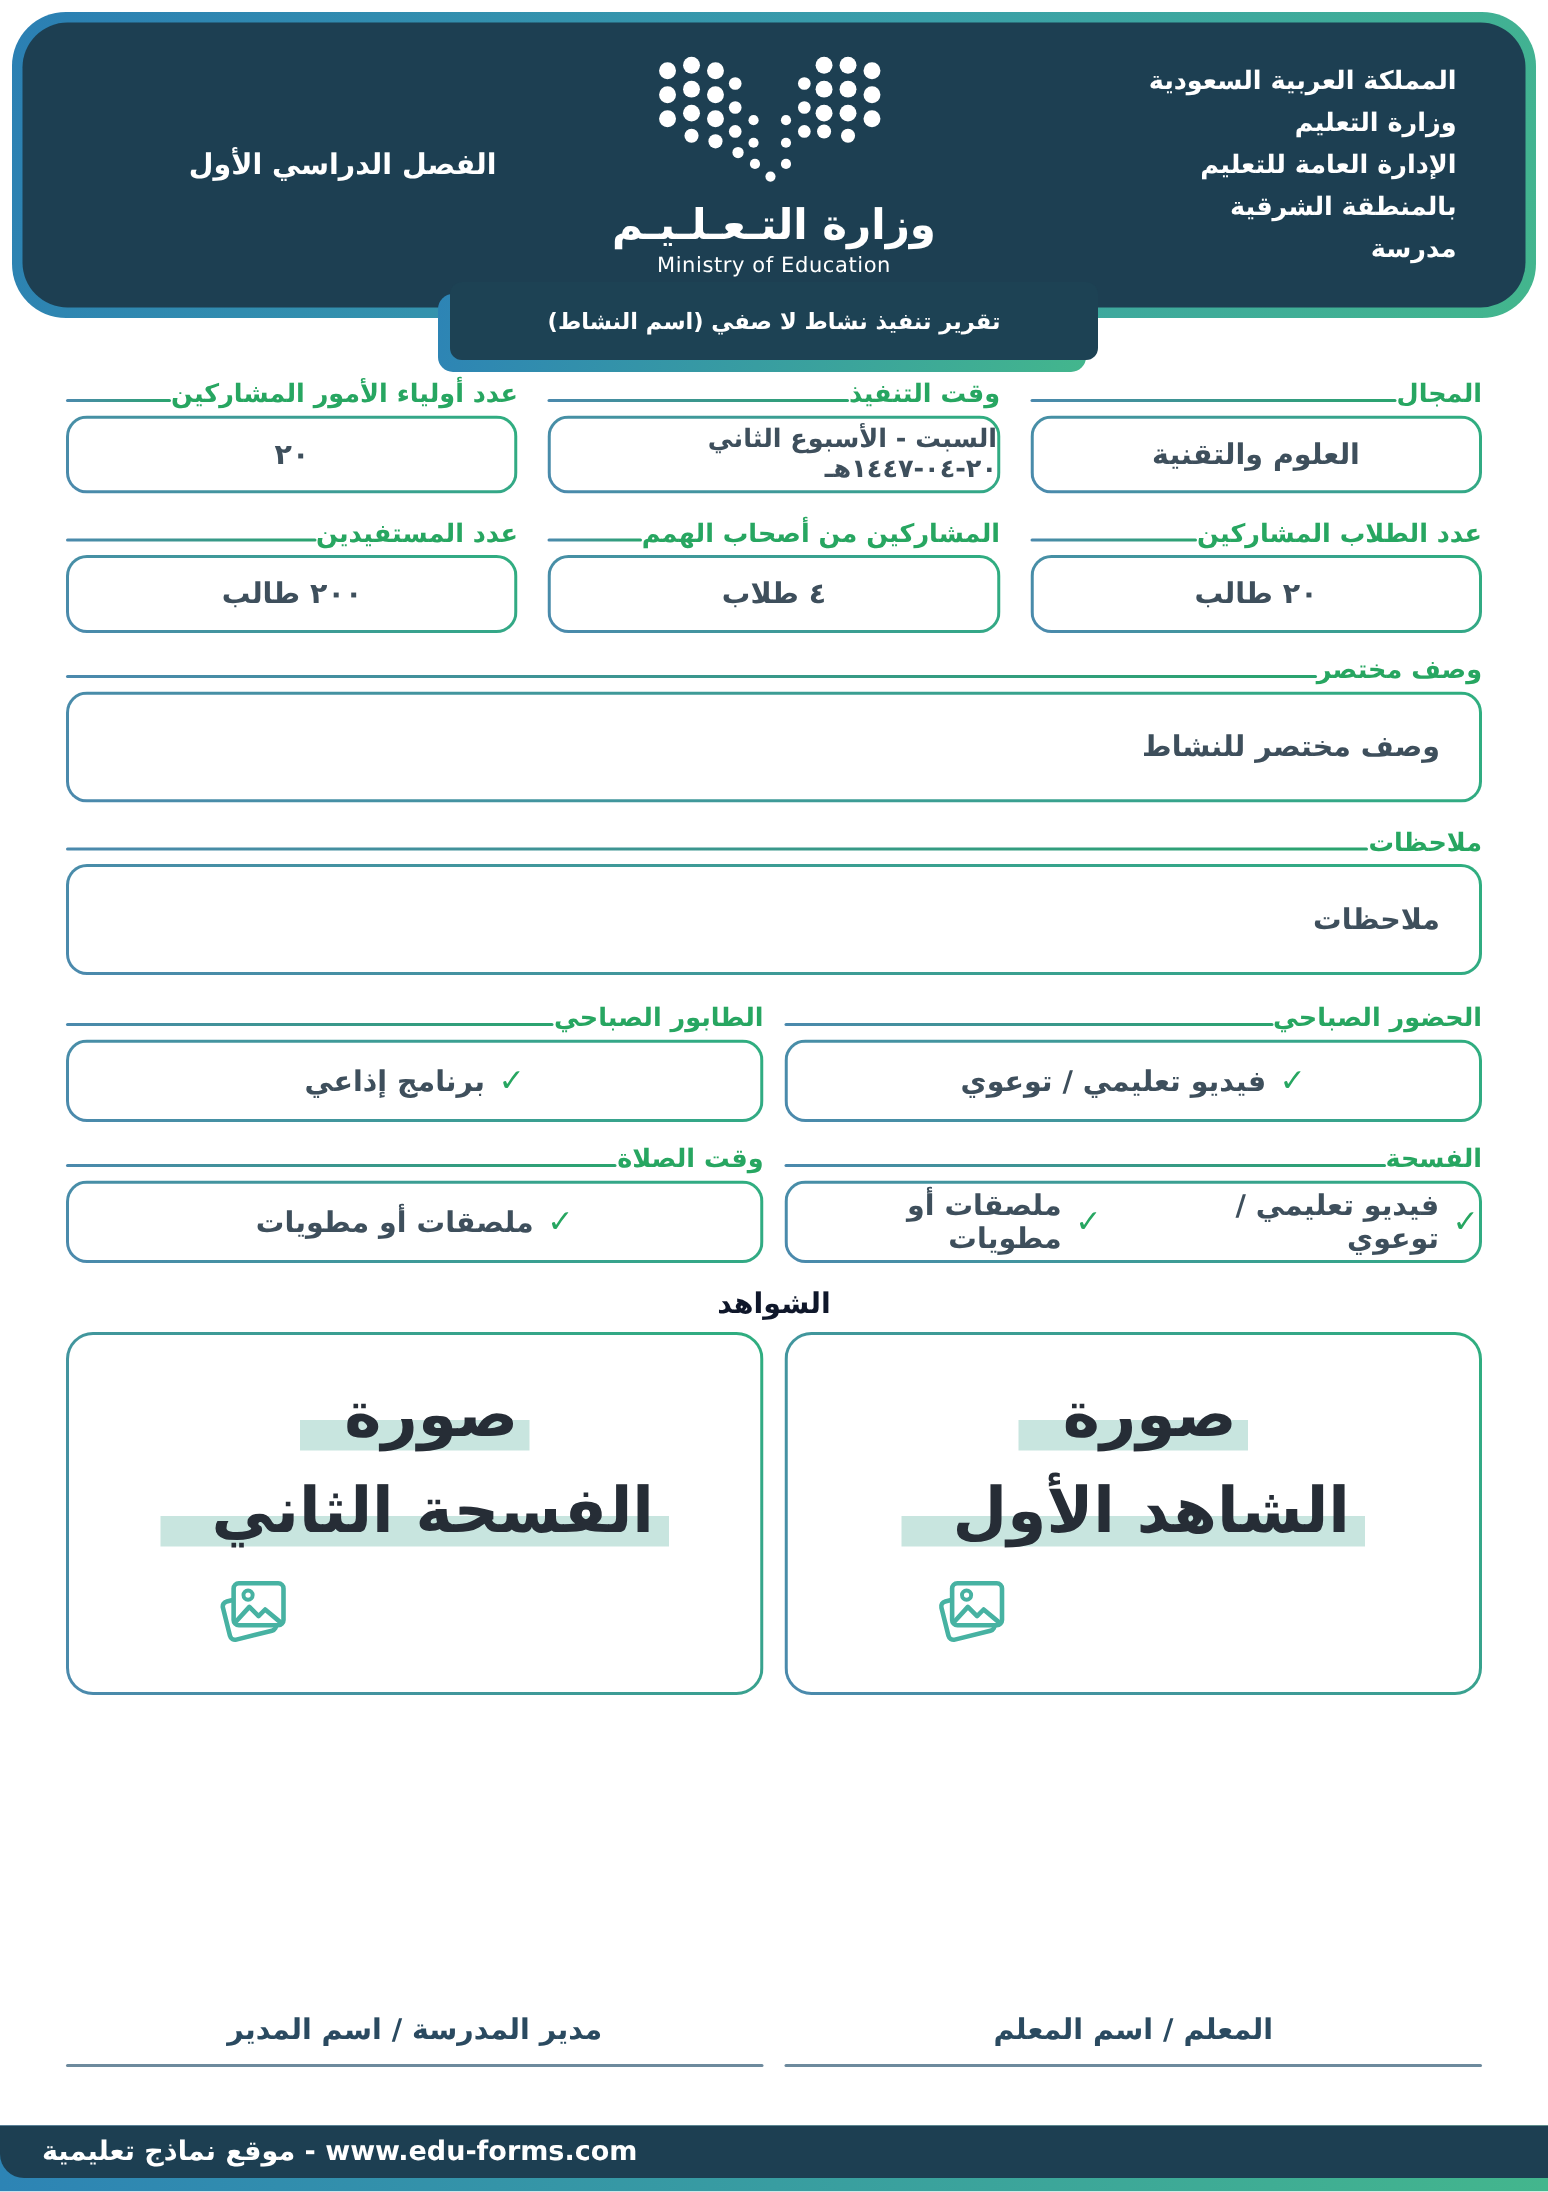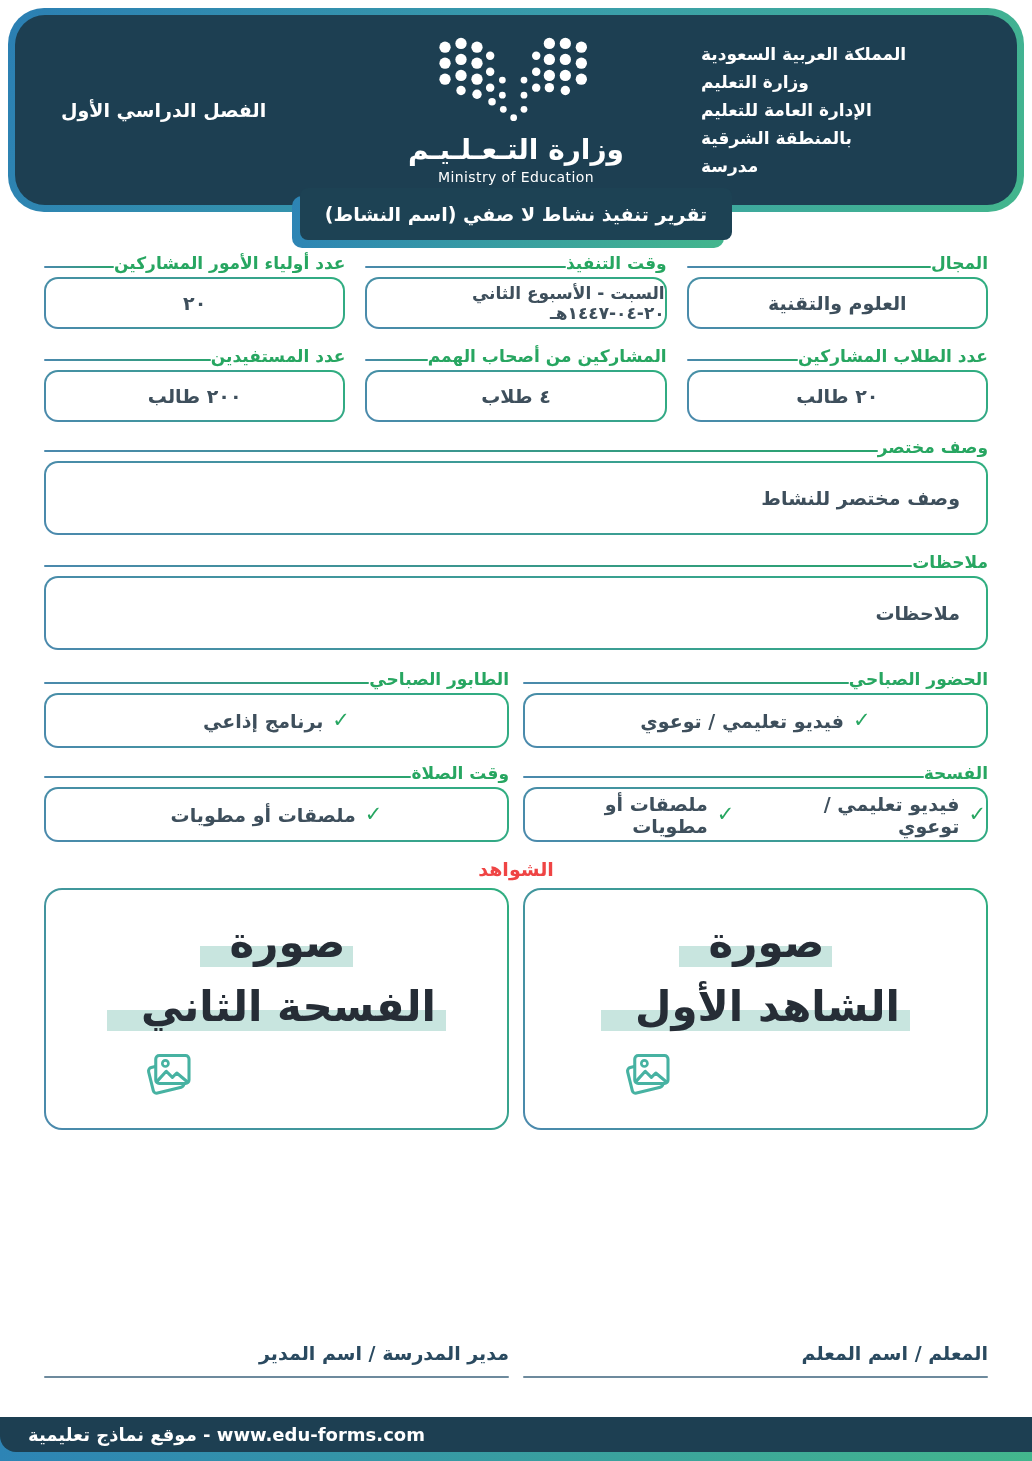--- a/index.html
+++ b/index.html
@@ -6,36 +6,36 @@
   body { background:#ffffff; font-family:"DejaVu Sans", sans-serif; }
   .page { position:relative; width:1032px; height:1461px; background:#ffffff; overflow:hidden;
           direction:rtl; margin:0 auto; }
 
   
   .header-frame { position:absolute; top:8px; right:8px; left:8px; height:204px;
     border-radius:36px; padding:7px;
     background:linear-gradient(115deg,#2b7fb3 0%,#3a9fa9 55%,#43b68d 100%); }
   .header-inner { width:100%; height:100%; background:#1d3f52; border-radius:30px;
     display:flex; align-items:center; justify-content:space-between; padding:14px 46px; }
-  .header-col { color:#ffffff; text-align:left; font-weight:700; }
+  .header-col { color:#ffffff; text-align:right; font-weight:700; }
   .header-right { width:270px; font-size:17px; line-height:1.65; }
   .header-left  { width:270px; font-size:19px; line-height:1.9; }
   .logo-block { text-align:center; color:#ffffff; }
   .logo-block svg { display:block; margin:0 auto 4px; }
   .logo-ar { font-size:28px; font-weight:700; letter-spacing:1px; }
   .logo-en { font-size:14px; font-weight:400; letter-spacing:.4px; margin-top:3px; }
 
   
   .title-banner { position:absolute; top:188px; right:50%; transform:translateX(50%);
     width:432px; height:52px; z-index:3; }
   .title-banner .banner-shadow { position:absolute; inset:0; transform:translate(-8px,8px);
     background:linear-gradient(100deg,#2d84b5,#43b68d); border-radius:10px; }
   .title-banner .banner-face { position:absolute; inset:0; background:#1d4254; border-radius:8px;
     color:#ffffff; display:flex; align-items:center; justify-content:center;
-    font-size:19px; font-weight:700; }
+    font-size:15px; font-weight:700; }
 
   
   .content { position:absolute; top:252px; right:44px; left:44px; }
   .row3 { display:grid; grid-template-columns:1fr 1fr 1fr; gap:20px; }
   .row2 { display:grid; grid-template-columns:1fr 1fr; gap:14px; }
   .mb16 { margin-bottom:16px; } .mb14 { margin-bottom:14px; } .mb18 { margin-bottom:18px; }
 
   .field-head { display:flex; align-items:center; height:22px; }
   .field-label { color:#27a661; font-weight:700; font-size:17px; white-space:nowrap; }
   .field-line { flex:1; height:2px; border-radius:2px; margin-top:8px;
@@ -44,36 +44,36 @@
     background:linear-gradient(#fff,#fff) padding-box, linear-gradient(45deg,#4b89ad,#2fae7f) border-box;
     display:flex; align-items:center; justify-content:center; gap:24px;
     font-size:19px; font-weight:700; color:#3e4f5c; }
   .field-box.small-text { font-size:17px; }
   .field-box.tall { height:74px; justify-content:flex-start; padding-right:26px; }
   .field-box.boxy { height:55px; }
   .check-item { display:inline-flex; align-items:center; gap:9px; }
   .check-mark { color:#27a661; font-weight:700; font-size:21px; line-height:1; }
 
   
-  .evidence-label { text-align:center; color:#ef4444; font-weight:700; font-size:19px;
+  .evidence-label { text-align:center; color:#0f172a; font-weight:700; font-size:19px;
     margin:2px 0 8px; }
   .evidence-grid { display:grid; grid-template-columns:1fr 1fr; gap:14px; }
   .evidence-card { height:242px; border:2px solid transparent; border-radius:18px;
     background:linear-gradient(#fff,#fff) padding-box, linear-gradient(45deg,#4b89ad,#2fae7f) border-box;
     display:flex; flex-direction:column; align-items:center; justify-content:center; padding-top:6px; }
   .ev-line { font-size:42px; font-weight:700; color:#262d36; line-height:1.15; }
   .ev-line + .ev-line { margin-top:16px; }
   .hl1 { background:linear-gradient(to top,#c8e5df 42%,transparent 42%); padding:0 8px 0 30px; }
   .hl2 { background:linear-gradient(to top,#c8e5df 42%,transparent 42%); padding:0 10px 0 34px; }
   .ev-icon-row { width:100%; direction:ltr; padding-left:94px; margin-top:14px; }
 
   
   .sign-row { display:grid; grid-template-columns:1fr 1fr; gap:14px; margin-top:212px; }
   .sign { text-align:center; }
-  .sign-label { color:#2a4a60; font-weight:700; font-size:19px;text-align:right; }
+  .sign-label { color:#2a4a60; font-weight:700; font-size:19px; }
   .sign-line { margin-top:12px; height:2px; background:#6d8a9d; border-radius:1px; }
 
   
   .footer { position:absolute; bottom:0; left:0; right:0; height:44px;
     background:linear-gradient(to right,#2d84b5,#43b68d); }
   .footer-bar { position:absolute; top:0; left:0; right:0; height:35px; background:#1d3f52;
     border-bottom-left-radius:16px; display:flex; align-items:center; padding:0 28px;
     color:#ffffff; font-size:18px; font-weight:700; direction:rtl; }
   .footer-bar span { width:100%; text-align:left; }
 </style>

